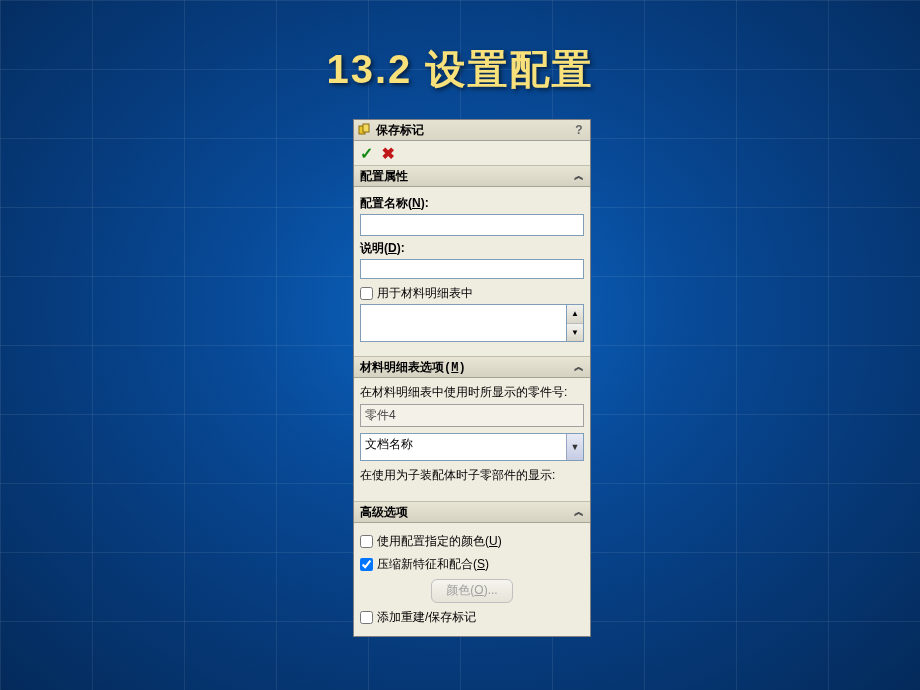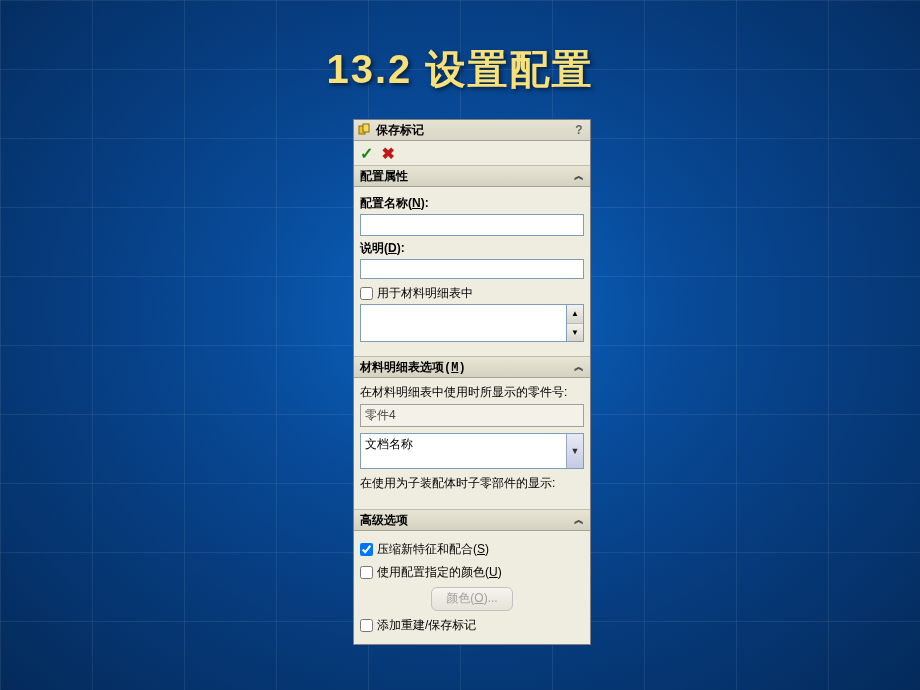--- a/index.html
+++ b/index.html
@@ -175,21 +175,21 @@
   border: 1px solid #a0a0a0;
   background: #f4f2e8;
   padding: 2px 4px;
   color: #444;
   margin: 2px 0 6px 0;
 }
 
 .select-wrap {
   position: relative;
   width: 100%;
-  height: 36px;
+  height: 28px;
   border-radius: 10px;
 }
 .select-wrap .select-box {
   width: 100%; height: 100%;
   border: 1px solid #7f9db9;
   background: #fff;
   box-sizing: border-box;
   padding: 2px 18px 2px 4px;
   position: relative;
 }
@@ -294,31 +294,31 @@
   </div>
 
   <div class="section-gap"></div>
 
   <div class="section-header">
     <span>高级选项</span>
     <span class="chev">︽</span>
   </div>
   <div class="section-body">
     <div class="checkbox-row">
+      <input type="checkbox" style="">
+      <span>
+        <span>使用配置指定的颜色(</span><span class="underline-hotkey">U</span><span>)</span>
+      </span>
+    </div>
+    <div class="checkbox-row">
       <input type="checkbox" checked="" style="">
       <span>
         <span>压缩新特征和配合(</span><span class="underline-hotkey">S</span><span>)</span>
       </span>
     </div>
-    <div class="checkbox-row">
-      <input type="checkbox" style="">
-      <span>
-        <span>使用配置指定的颜色(</span><span class="underline-hotkey">U</span><span>)</span>
-      </span>
-    </div>
     <div class="disabled-button">
       <span>颜色(</span><span class="underline-hotkey">O</span><span>)...</span>
     </div>
     <div class="checkbox-row">
       <input type="checkbox" style="">
       <span>添加重建/保存标记</span>
     </div>
   </div>
 
 </div>

